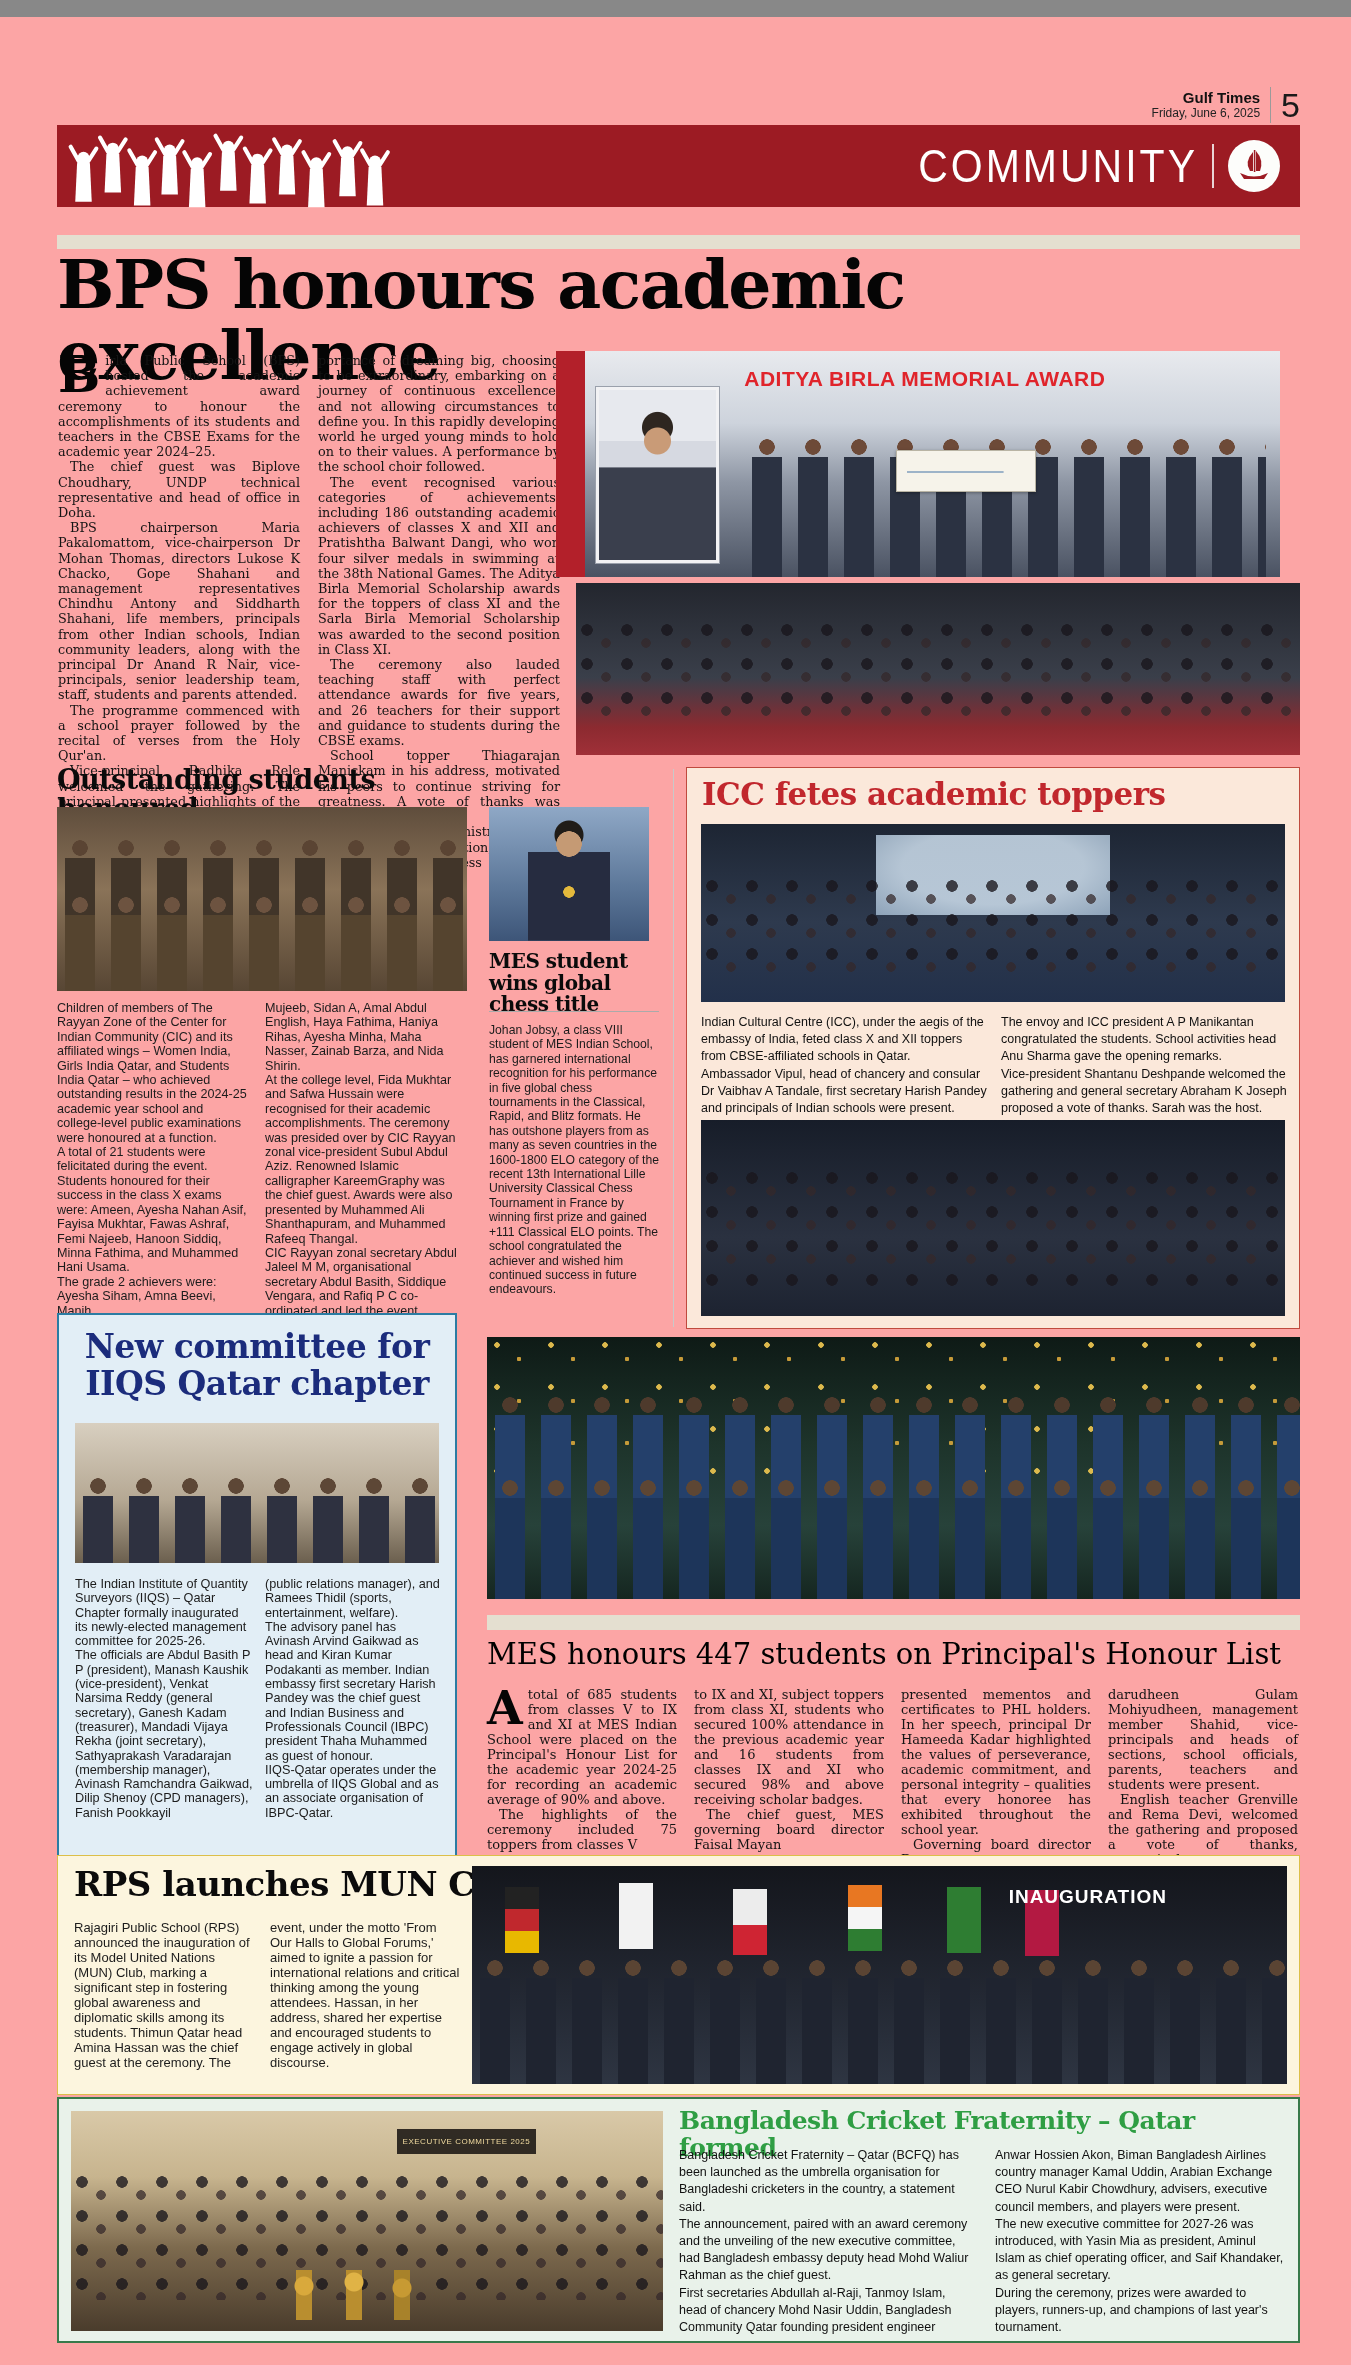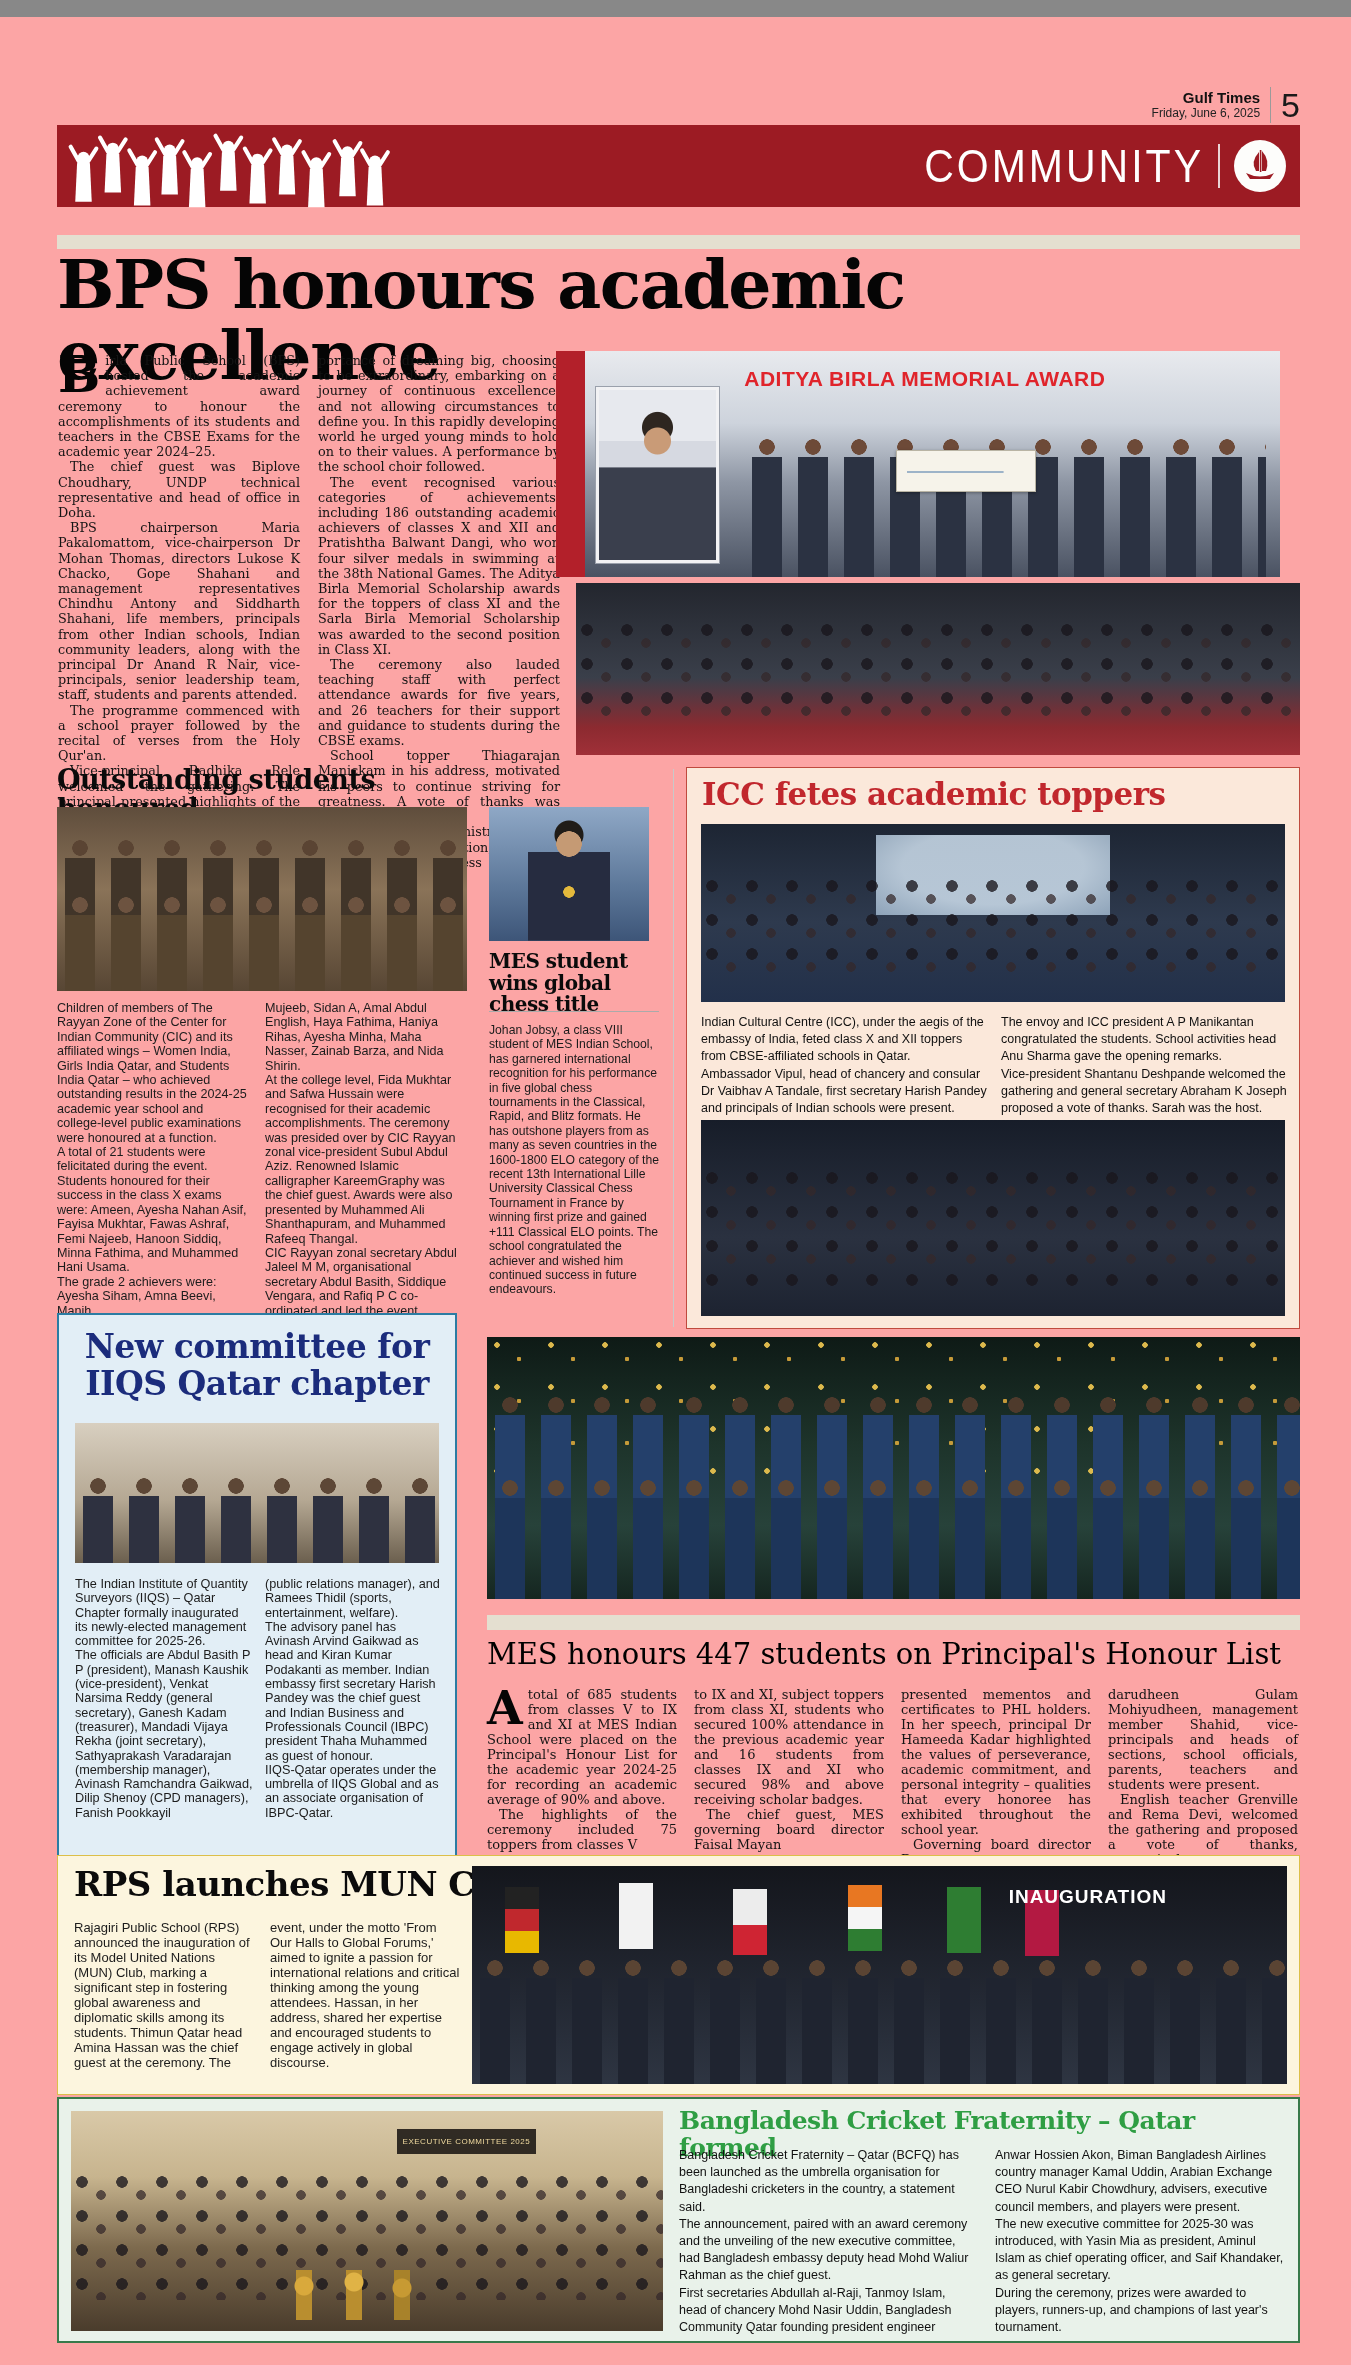--- a/index.html
+++ b/index.html
@@ -11,21 +11,21 @@
   
   .masthead{position:absolute;top:70px;right:51px;display:flex;align-items:center;gap:10px}
   .mh-text{text-align:right;line-height:1.15}
   .mh-paper{font-size:15px;font-weight:bold;font-family:"Liberation Sans",sans-serif}
   .mh-date{font-size:12px;color:#222}
   .mh-divider{width:1px;height:36px;background:#9a9a9a}
   .mh-page{font-size:34px;color:#1a1a1a;line-height:1}
 
   
   .banner{position:absolute;left:57px;top:108px;width:1243px;height:82px;background:var(--banner_red);
-          display:flex;align-items:center;justify-content:flex-end;padding-right:14px}
+          display:flex;align-items:center;justify-content:flex-end;padding-right:20px}
   .crowd-svg{position:absolute;left:10px;bottom:-2px;height:86px;width:330px}
   .banner-right{display:flex;align-items:center;gap:14px}
   .community{color:#fff;font-size:41px;letter-spacing:3px;font-weight:400;
              transform:scaleY(1.12);transform-origin:center;font-family:"Liberation Sans",sans-serif}
   .pipe{width:2px;height:44px;background:#f3e9e9;opacity:.9}
   .dhow-circle{width:52px;height:52px;border-radius:50%;background:#fdfdfb;display:flex;
                align-items:center;justify-content:center}
 
   .bar{position:absolute;background:var(--beige)}
   .bar1{left:57px;top:218px;width:1243px;height:14px}
@@ -336,18 +336,18 @@
       <div class="trophies"></div>
     </div>
     <h2 class="bcfq-head slab">Bangladesh Cricket Fraternity – Qatar formed</h2>
     <div class="abs sans-air" style="left:620px;top:48px;width:296px">
         <p>Bangladesh Cricket Fraternity – Qatar (BCFQ) has been launched as the umbrella organisation for Bangladeshi cricketers in the country, a statement said.</p>
         <p>The announcement, paired with an award ceremony and the unveiling of the new executive committee, had Bangladesh embassy deputy head Mohd Waliur Rahman as the chief guest.</p>
         <p>First secretaries Abdullah al-Raji, Tanmoy Islam, head of chancery Mohd Nasir Uddin, Bangladesh Community Qatar founding president engineer</p>
       </div>
     <div class="abs sans-air" style="left:936px;top:48px;width:294px">
         <p>Anwar Hossien Akon, Biman Bangladesh Airlines country manager Kamal Uddin, Arabian Exchange CEO Nurul Kabir Chowdhury, advisers, executive council members, and players were present.</p>
-        <p>The new executive committee for 2025-30 was introduced, with Yasin Mia as president, Aminul Islam as chief operating officer, and Saif Khandaker, as general secretary.</p>
+        <p>The new executive committee for 2027-26 was introduced, with Yasin Mia as president, Aminul Islam as chief operating officer, and Saif Khandaker, as general secretary.</p>
         <p>During the ceremony, prizes were awarded to players, runners-up, and champions of last year's tournament.</p>
       </div>
   </section>
 
 </div>
 
 </body></html>

